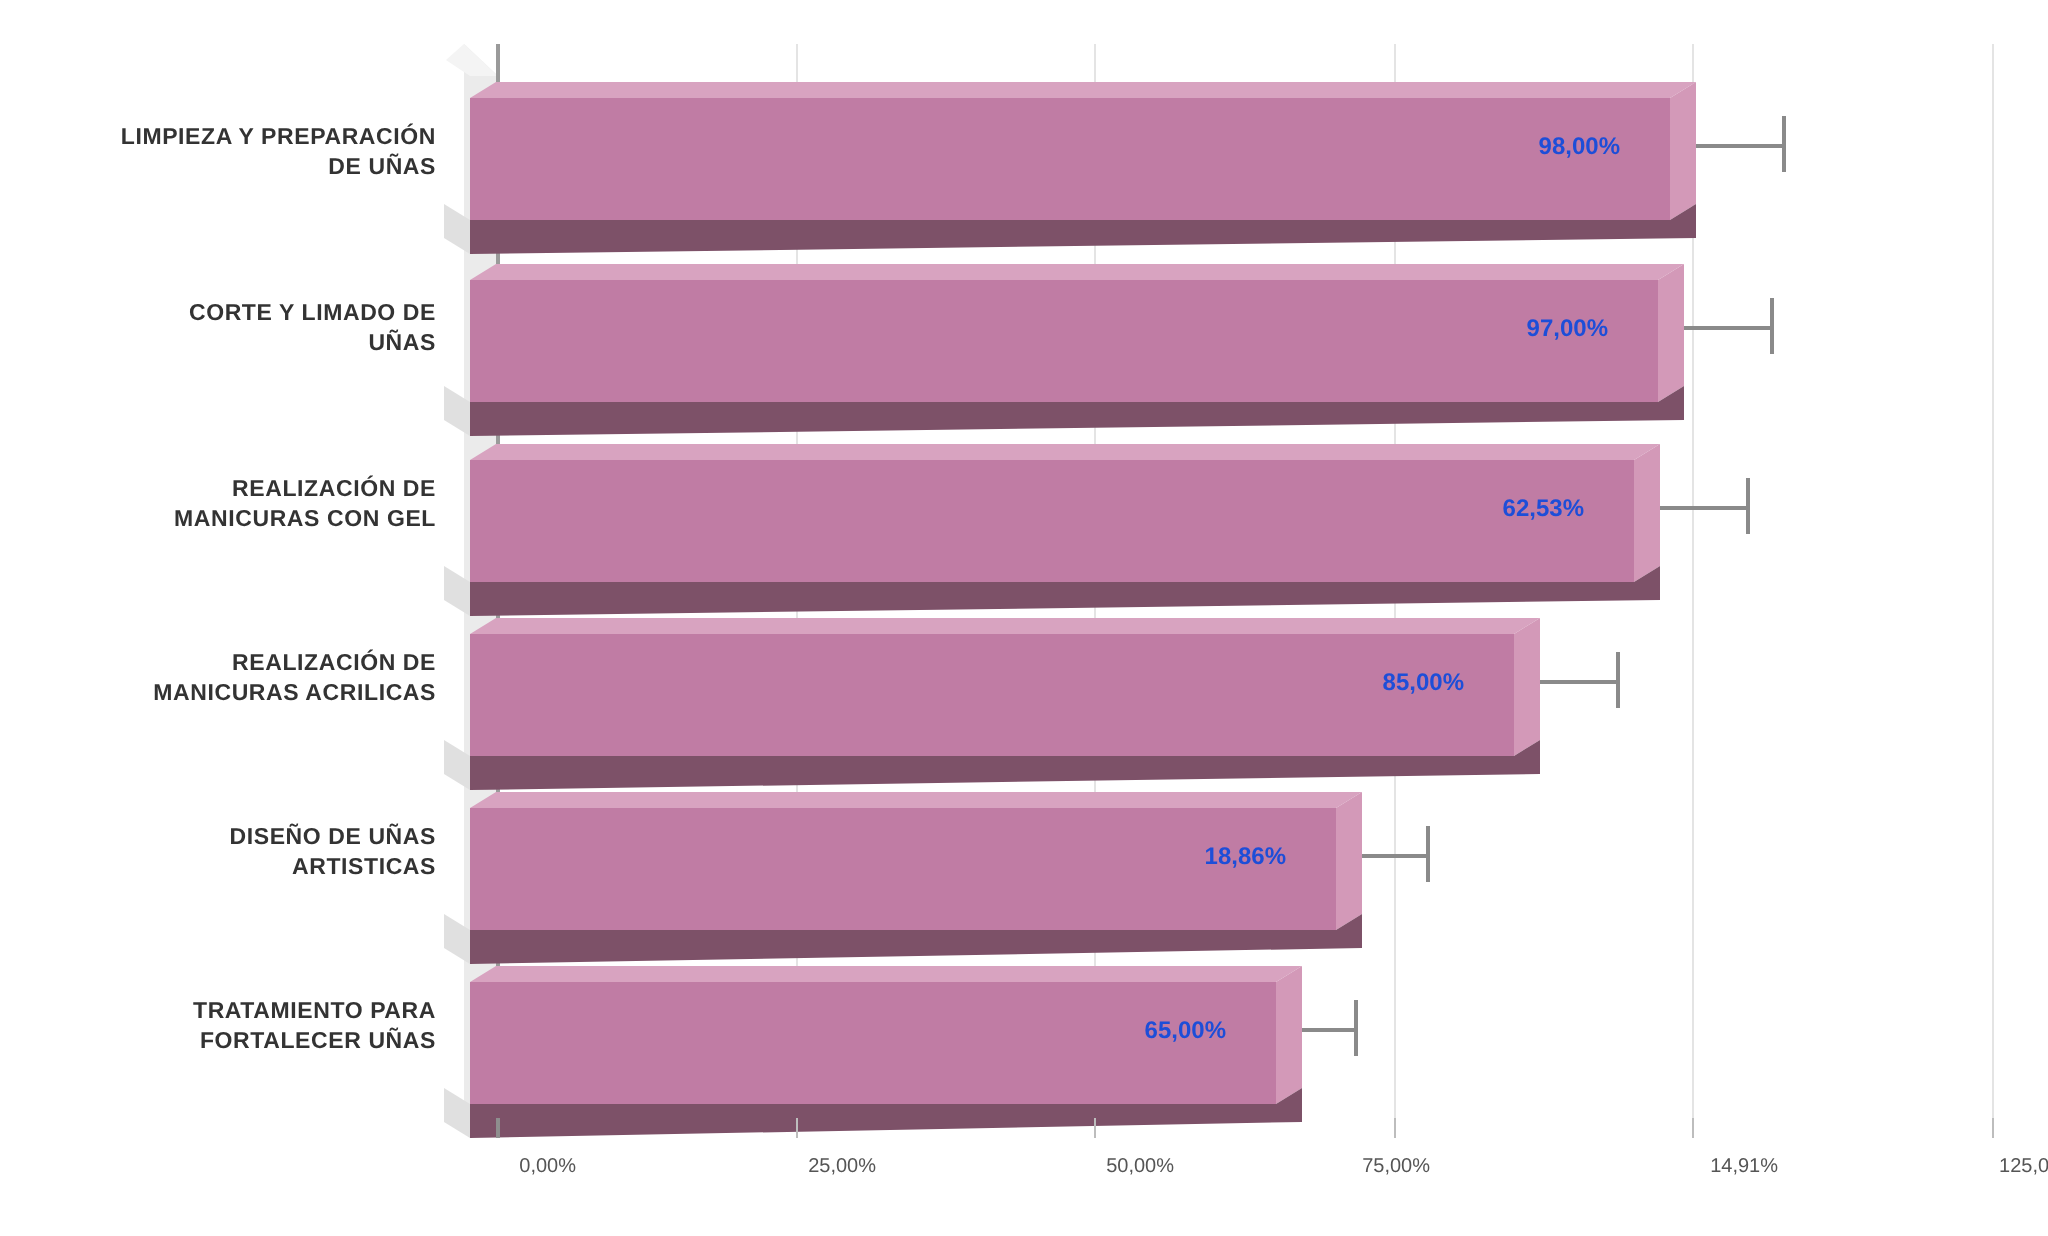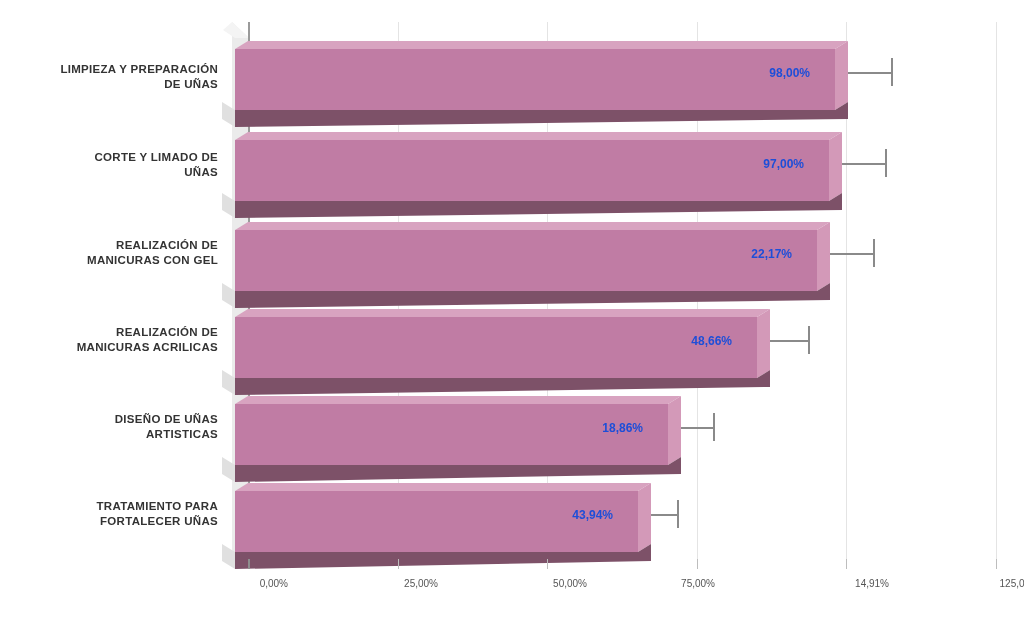--- a/index.html
+++ b/index.html
@@ -120,38 +120,38 @@
       </div>
       <div class="err-line" style="left:797px;top:253px;width:77px;"></div>
       <div class="err-cap" style="left:873px;top:239px;height:28px;"></div>
       <svg width="1024" height="618" style="position:absolute;left:0;top:0;pointer-events:none;">
         <polygon points="235,230 248,222 830,222 817,230" fill="#d8a3c0"></polygon>
         <polygon points="235,230 817,230 817,291 235,291" fill="#c07ca4"></polygon>
         <polygon points="817,230 830,222 830,283 817,291" fill="#d399b8"></polygon>
         <polygon points="235,291 817,291 830,283 830,300 235,308" fill="#7d5168"></polygon>
         <polygon points="235,291 235,308 222,300 222,283" fill="#e0e0e0"></polygon>
       </svg>
-      <div class="val-label" style="left:682px;top:247px;width:110px;">22,17%</div>
+      <div class="val-label" style="left:682px;top:247px;width:110px;">62,53%</div>
     </div>
 
     <div class="row">
       <div class="cat-label" style="top:325px;width:230px;">
         <span>REALIZACIÓN DE</span><br>
         <span>MANICURAS ACRILICAS</span>
       </div>
       <div class="err-line" style="left:737px;top:340px;width:72px;"></div>
       <div class="err-cap" style="left:808px;top:326px;height:28px;"></div>
       <svg width="1024" height="618" style="position:absolute;left:0;top:0;pointer-events:none;">
         <polygon points="235,317 248,309 770,309 757,317" fill="#d8a3c0"></polygon>
         <polygon points="235,317 757,317 757,378 235,378" fill="#c07ca4"></polygon>
         <polygon points="757,317 770,309 770,370 757,378" fill="#d399b8"></polygon>
         <polygon points="235,378 757,378 770,370 770,387 235,395" fill="#7d5168"></polygon>
         <polygon points="235,378 235,395 222,387 222,370" fill="#e0e0e0"></polygon>
       </svg>
-      <div class="val-label" style="left:622px;top:334px;width:110px;">48,66%</div>
+      <div class="val-label" style="left:622px;top:334px;width:110px;">85,00%</div>
     </div>
 
     <div class="row">
       <div class="cat-label" style="top:412px;width:230px;">
         <span>DISEÑO DE UÑAS</span><br>
         <span>ARTISTICAS</span>
       </div>
       <div class="err-line" style="left:648px;top:427px;width:66px;"></div>
       <div class="err-cap" style="left:713px;top:413px;height:28px;"></div>
       <svg width="1024" height="618" style="position:absolute;left:0;top:0;pointer-events:none;">
@@ -171,21 +171,21 @@
       </div>
       <div class="err-line" style="left:618px;top:514px;width:60px;"></div>
       <div class="err-cap" style="left:677px;top:500px;height:28px;"></div>
       <svg width="1024" height="618" style="position:absolute;left:0;top:0;pointer-events:none;">
         <polygon points="235,491 248,483 651,483 638,491" fill="#d8a3c0"></polygon>
         <polygon points="235,491 638,491 638,552 235,552" fill="#c07ca4"></polygon>
         <polygon points="638,491 651,483 651,544 638,552" fill="#d399b8"></polygon>
         <polygon points="235,552 638,552 651,544 651,561 235,569" fill="#7d5168"></polygon>
         <polygon points="235,552 235,569 222,561 222,544" fill="#e0e0e0"></polygon>
       </svg>
-      <div class="val-label" style="left:503px;top:508px;width:110px;">43,94%</div>
+      <div class="val-label" style="left:503px;top:508px;width:110px;">65,00%</div>
     </div>
 
     <div>
       <div class="xtick-mark zero" style="left:248px;top:559px;"></div>
       <div class="xtick-mark" style="left:398px;top:559px;"></div>
       <div class="xtick-mark" style="left:547px;top:559px;"></div>
       <div class="xtick-mark" style="left:697px;top:559px;"></div>
       <div class="xtick-mark" style="left:846px;top:559px;"></div>
       <div class="xtick-mark" style="left:996px;top:559px;"></div>
 

